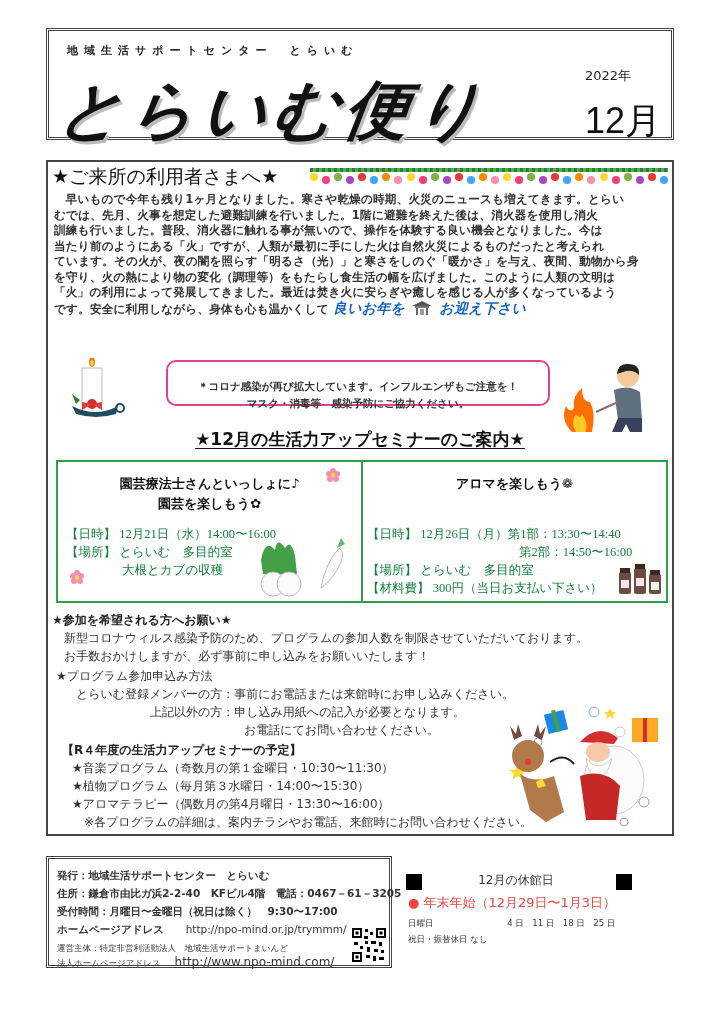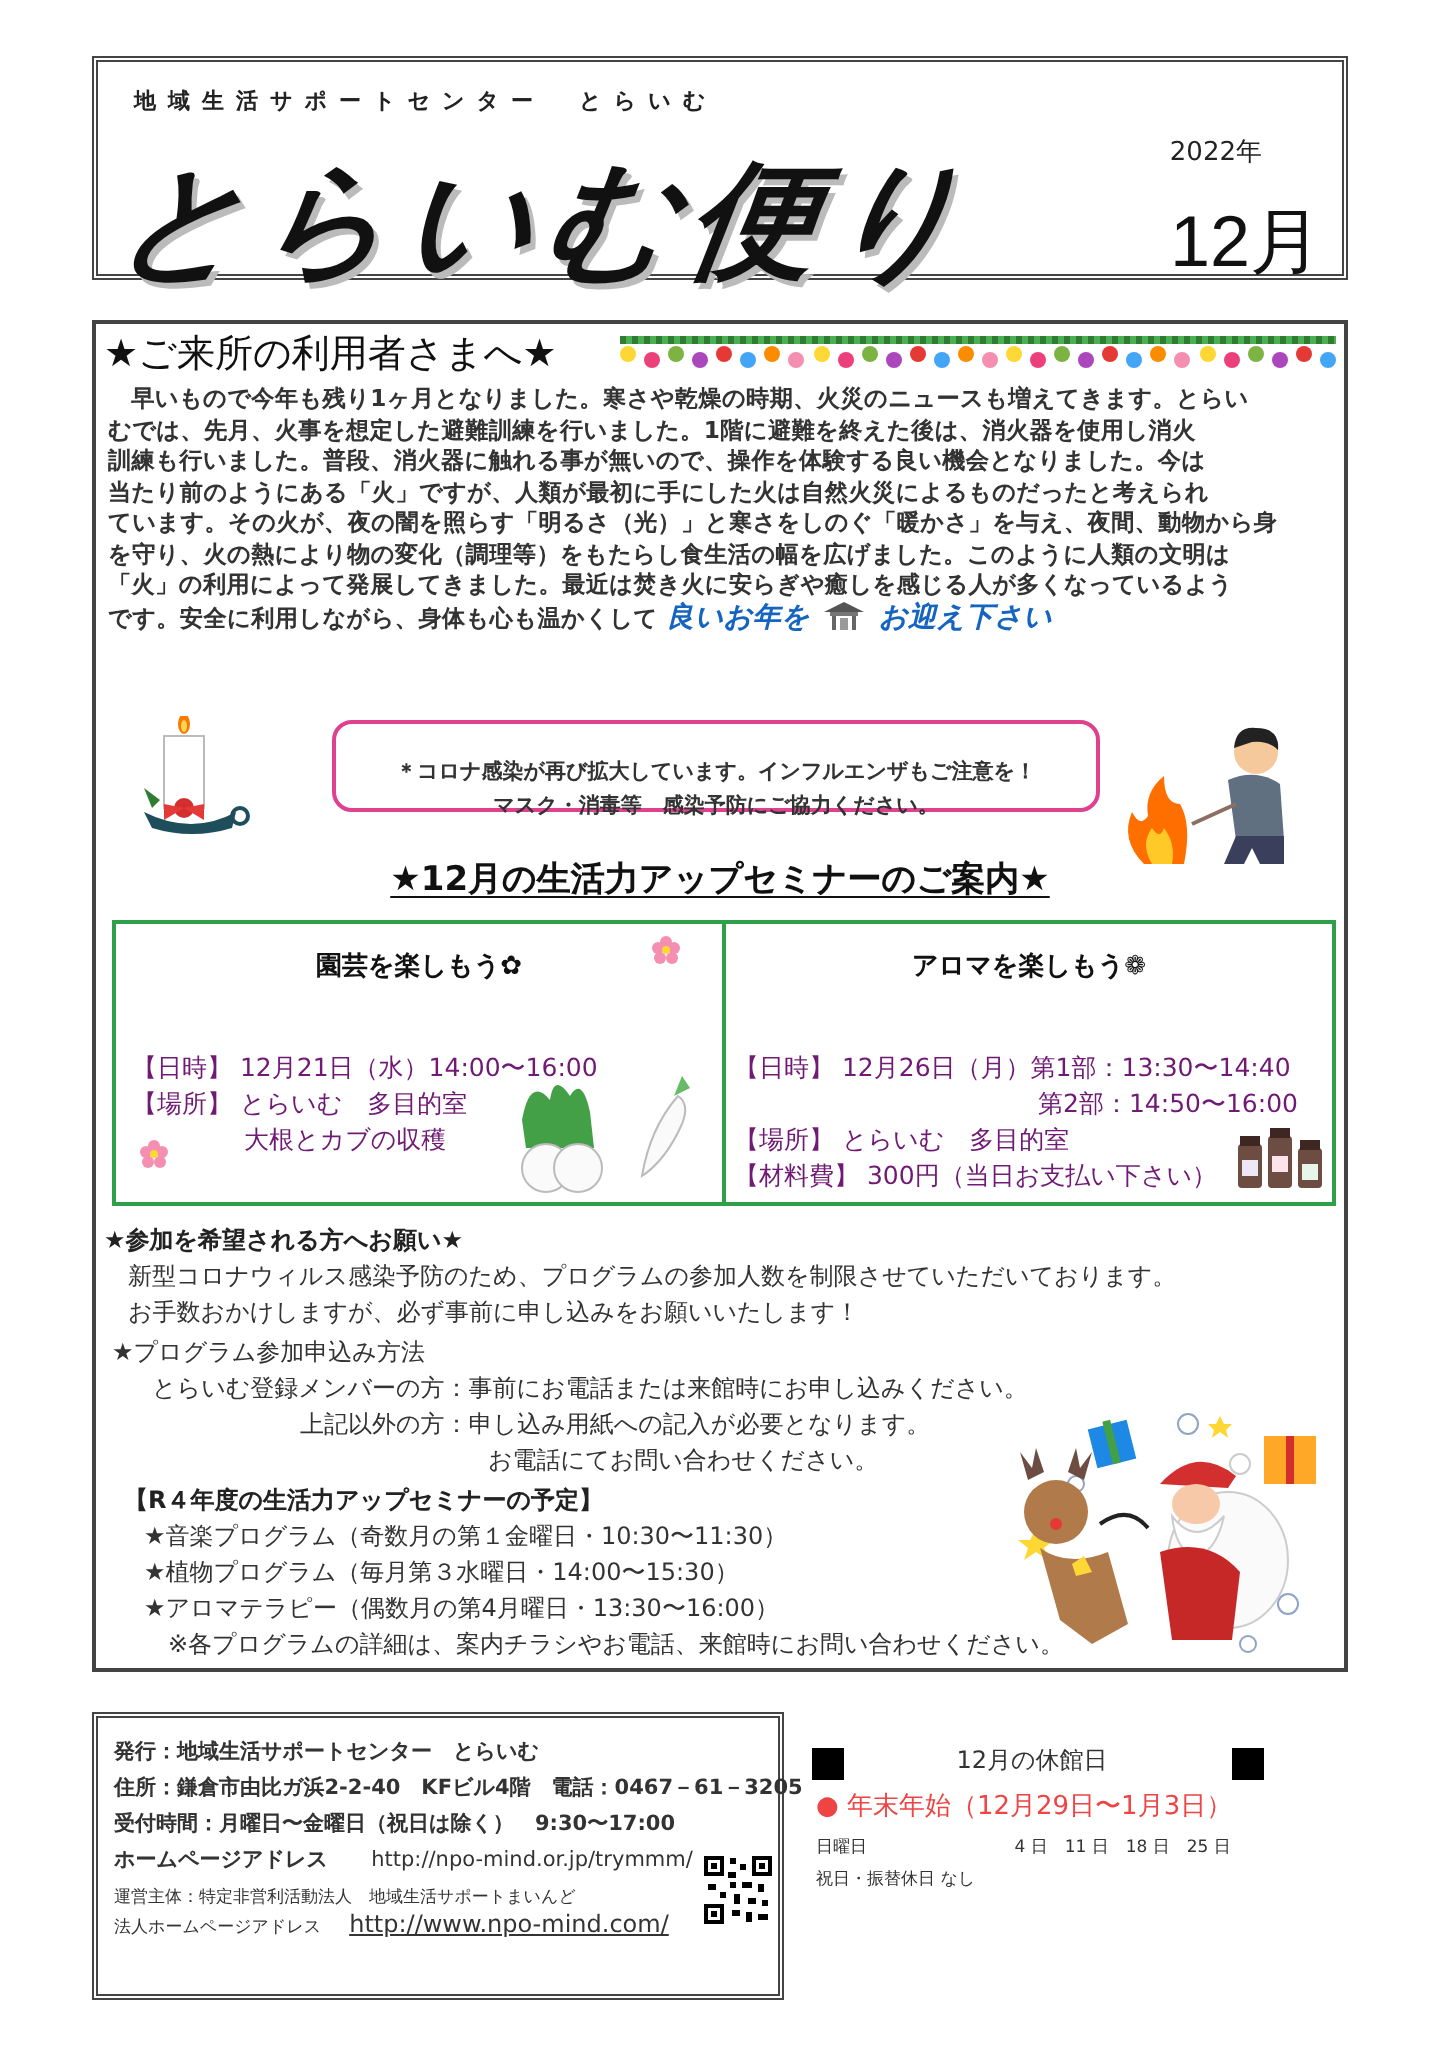--- a/index.html
+++ b/index.html
@@ -28,33 +28,33 @@
 
     .candle { position: absolute; left: 18px; top: 196px; width: 60px; height: 62px; }
     .bonfire { position: absolute; left: 508px; top: 200px; width: 96px; height: 74px; }
 
     .seminar-title { position: absolute; left: 0; width: 100%; top: 266px; text-align: center; font-size: 17px; font-weight: bold; color: #111; text-decoration: underline; text-underline-offset: 3px; }
 
     .seminar-grid { position: absolute; left: 8px; top: 298px; width: 612px; height: 143px; border: 2.5px solid #2ea04a; display: flex; }
     .seminar-card { position: relative; flex: 1; height: 100%; }
     .seminar-card + .seminar-card { border-left: 2.5px solid #2ea04a; }
     .card-head { position: absolute; left: 0; width: 100%; top: 12px; text-align: center; font-size: 13px; font-weight: bold; line-height: 20px; color: #111; }
-    .card-row { position: absolute; font-size: 12.5px; color: #701a75; white-space: nowrap; }
+    .card-row { position: absolute; font-size: 12.5px; color: #15803d; white-space: nowrap; font-family: Liberation Serif, serif; }
     .flower { position: absolute; width: 14px; height: 14px; }
 
     .veg { position: absolute; left: 197px; top: 72px; width: 92px; height: 64px; }
     .aroma { position: absolute; left: 254px; top: 102px; width: 46px; height: 32px; }
 
     .request-block { position: absolute; left: 4px; top: 448px; width: 470px; font-size: 12px; color: #333; }
     .req-line { position: absolute; white-space: nowrap; }
     .bold { font-weight: bold; color: #222; }
 
     .santa { position: absolute; left: 446px; top: 540px; width: 176px; height: 134px; }
 
-    .footer-box { position: absolute; left: 46px; top: 856px; width: 346px; height: 144px; border: 3px double #444; background: #fff; }
+    .footer-box { position: absolute; left: 46px; top: 856px; width: 346px; height: 112px; border: 3px double #444; background: #fff; }
     .footer-line { position: absolute; left: 8px; font-size: 10.5px; font-weight: bold; color: #333; white-space: nowrap; }
     .footer-small { position: absolute; left: 8px; font-size: 8.5px; color: #333; white-space: nowrap; }
     .footer-link { font-size: 12px; color: #333; text-decoration: underline; margin-left: 14px; }
     .qr { position: absolute; left: 302px; top: 68px; width: 36px; height: 36px; }
 
     .holiday { position: absolute; left: 400px; top: 862px; width: 232px; height: 100px; }
     .sq { position: absolute; top: 12px; width: 16px; height: 16px; background: #000; }
     .holiday-title { position: absolute; left: 0; width: 100%; top: 10px; text-align: center; font-size: 12px; color: #333; }
     .holiday-item { position: absolute; left: 8px; top: 32px; font-size: 13px; color: #ef4444; white-space: nowrap; }
     .holiday-sub { position: absolute; left: 8px; font-size: 8.5px; color: #333; white-space: nowrap; }
@@ -154,20 +154,21 @@
     <path d="M58 28 Q72 22 84 30 L86 58 L62 58 Z" fill="#607080"></path>
     <path d="M62 56 L86 56 L86 70 L74 70 L70 62 L66 70 L56 70 Z" fill="#3a3f5c"></path>
     <line x1="62" y1="40" x2="40" y2="50" stroke="#8d6e63" stroke-width="2"></line>
   </svg>
 
   <div class="seminar-title">★12月の生活力アップセミナーのご案内★</div>
 
   <div class="seminar-grid">
     <div class="seminar-card">
       <div class="card-head">
+        <div>園芸療法士さんといっしょに♪</div>
         <div>園芸を楽しもう✿</div>
       </div>
       <svg class="flower" style="left:268px; top:6px;" viewBox="0 0 14 14">
         <circle cx="7" cy="3" r="3" fill="#f48fb1"></circle>
           <circle cx="11" cy="6" r="3" fill="#f48fb1"></circle>
           <circle cx="10" cy="11" r="3" fill="#f48fb1"></circle>
           <circle cx="4" cy="11" r="3" fill="#f48fb1"></circle>
           <circle cx="3" cy="6" r="3" fill="#f48fb1"></circle>
           <circle cx="7" cy="7" r="2" fill="#fdd835"></circle>
       </svg>

